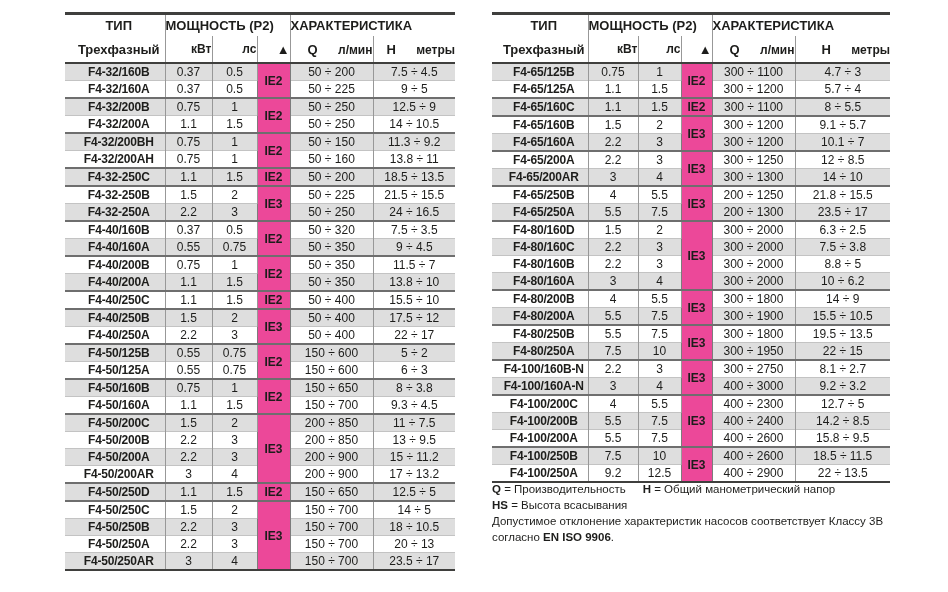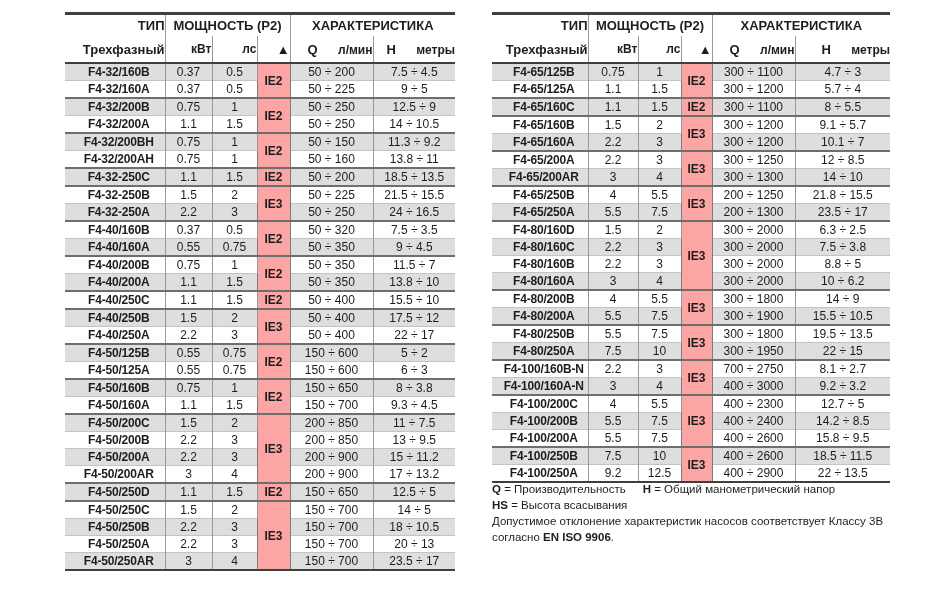--- a/index.html
+++ b/index.html
@@ -11,39 +11,39 @@
   .spec-table {
     position:absolute; top:12px;
     border-collapse:collapse; table-layout:fixed;
     border-top:3px solid #3f3f3d;
     border-bottom:2px solid #3f3f3d;
   }
   #left-table  { left:65px;  width:390px; }
   #right-table { left:492px; width:398px; }
 
   .spec-table th { padding:0; font-weight:bold; vertical-align:middle; white-space:nowrap; }
-  .h1 th { height:21px; font-size:13px; text-align:center; }
+  .h1 th { height:21px; font-size:13px; text-align:left; }
   .h2 th { height:26px; font-size:13px; text-align:right; border-bottom:2px solid #3f3f3d; }
-  th.c-type { text-align:right; padding-left:8px; }
+  th.c-type { text-align:center; padding-left:8px; }
   .h2 .h-num { font-size:12px; }
   .h-tri { font-size:8.5px; }
   .h-qh b { font-size:13px; }
   .h-qh span { font-weight:bold; font-size:12px;padding-left:17px; }
   .vline { border-right:1px solid #989898; }
 
   .spec-table td {
     padding:0; height:16px; line-height:16px; font-size:12px;
     text-align:center; vertical-align:middle; white-space:nowrap;
     border-top:1px solid #c3c3c3;
   }
   tr.gstart td { border-top:2px solid #6e6e6e; }
   td.cell-type { text-align:center; padding-left:8px; font-weight:bold; font-size:12px; letter-spacing:-0.2px; }
   tr.shade td { background:#dedede; }
   td.cell-ie, tr.shade td.cell-ie {
-    background:#fca5a5; font-weight:bold;
+    background:#ec4899; font-weight:bold;
     border-left:1px solid #7c7c7c; border-right:1px solid #7c7c7c;
   }
   td.cell-type, td.cell-kw, td.cell-hp, td.cell-q { border-right:1px solid #989898; }
 
   .legend { position:absolute; left:492px; top:481px; width:445px; font-size:11.5px; line-height:16px; }
   .legend b { font-weight:bold; }
   .lg-h { margin-left:17px; }
   .lg-eff { margin-top:7px; }
   .tri-glyph { font-size:9px; margin-right:3px; }
 </style>
@@ -445,21 +445,21 @@
         <td class="cell-kw">7.5</td>
         <td class="cell-hp">10</td>
         <td class="cell-q">300 ÷ 1950</td>
         <td class="cell-h">22 ÷ 15</td>
       </tr>
       <tr class="plain gstart">
         <td class="cell-type">F4-100/160B-N</td>
         <td class="cell-kw">2.2</td>
         <td class="cell-hp">3</td>
         <td class="cell-ie" rowspan="2">IE3</td>
-        <td class="cell-q">700 ÷ 2750</td>
+        <td class="cell-q">300 ÷ 2750</td>
         <td class="cell-h">8.1 ÷ 2.7</td>
       </tr>
       <tr class="shade">
         <td class="cell-type">F4-100/160A-N</td>
         <td class="cell-kw">3</td>
         <td class="cell-hp">4</td>
         <td class="cell-q">400 ÷ 3000</td>
         <td class="cell-h">9.2 ÷ 3.2</td>
       </tr>
       <tr class="plain gstart">

